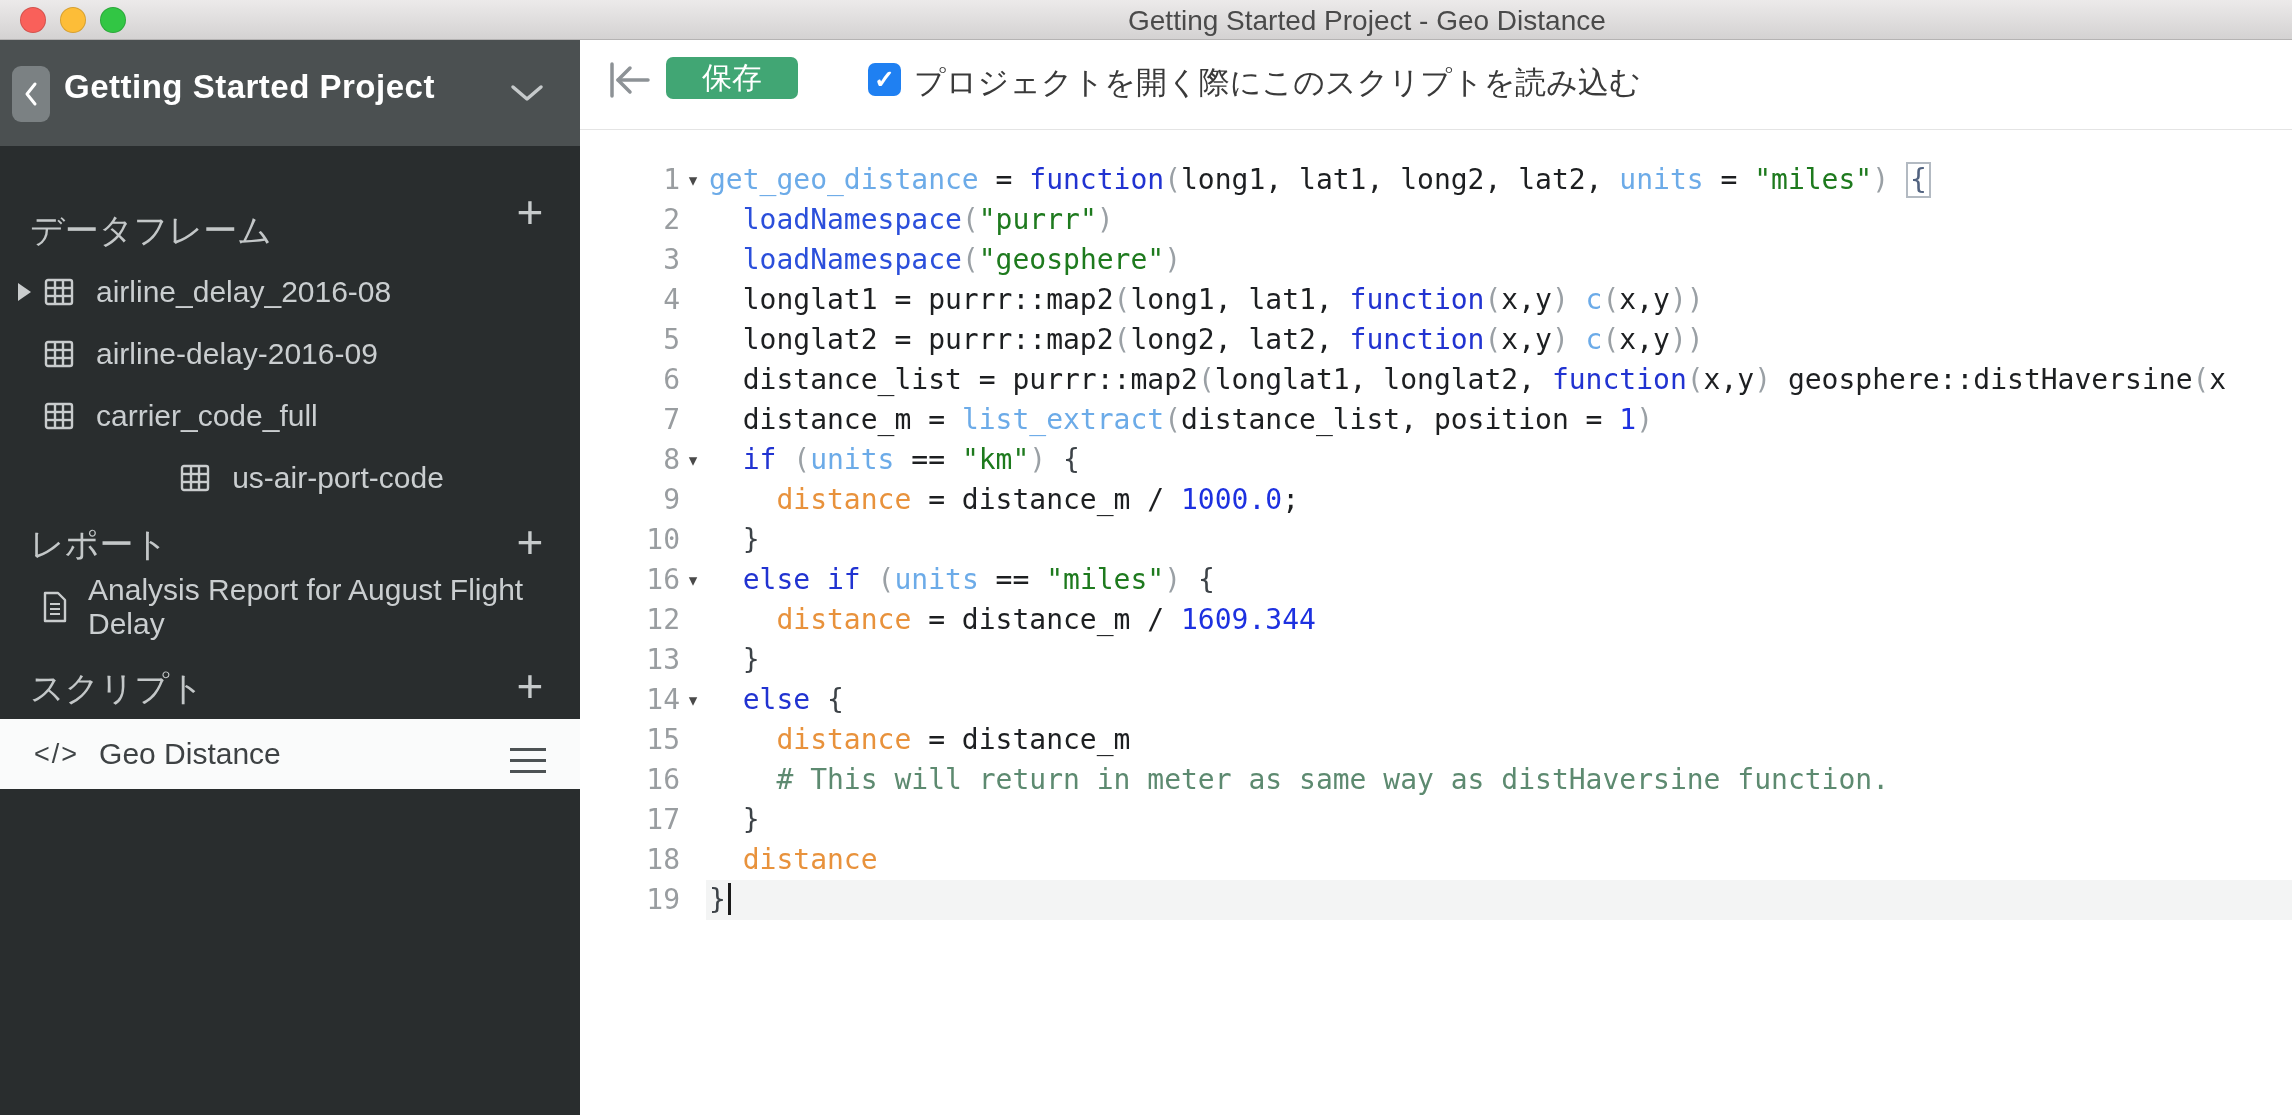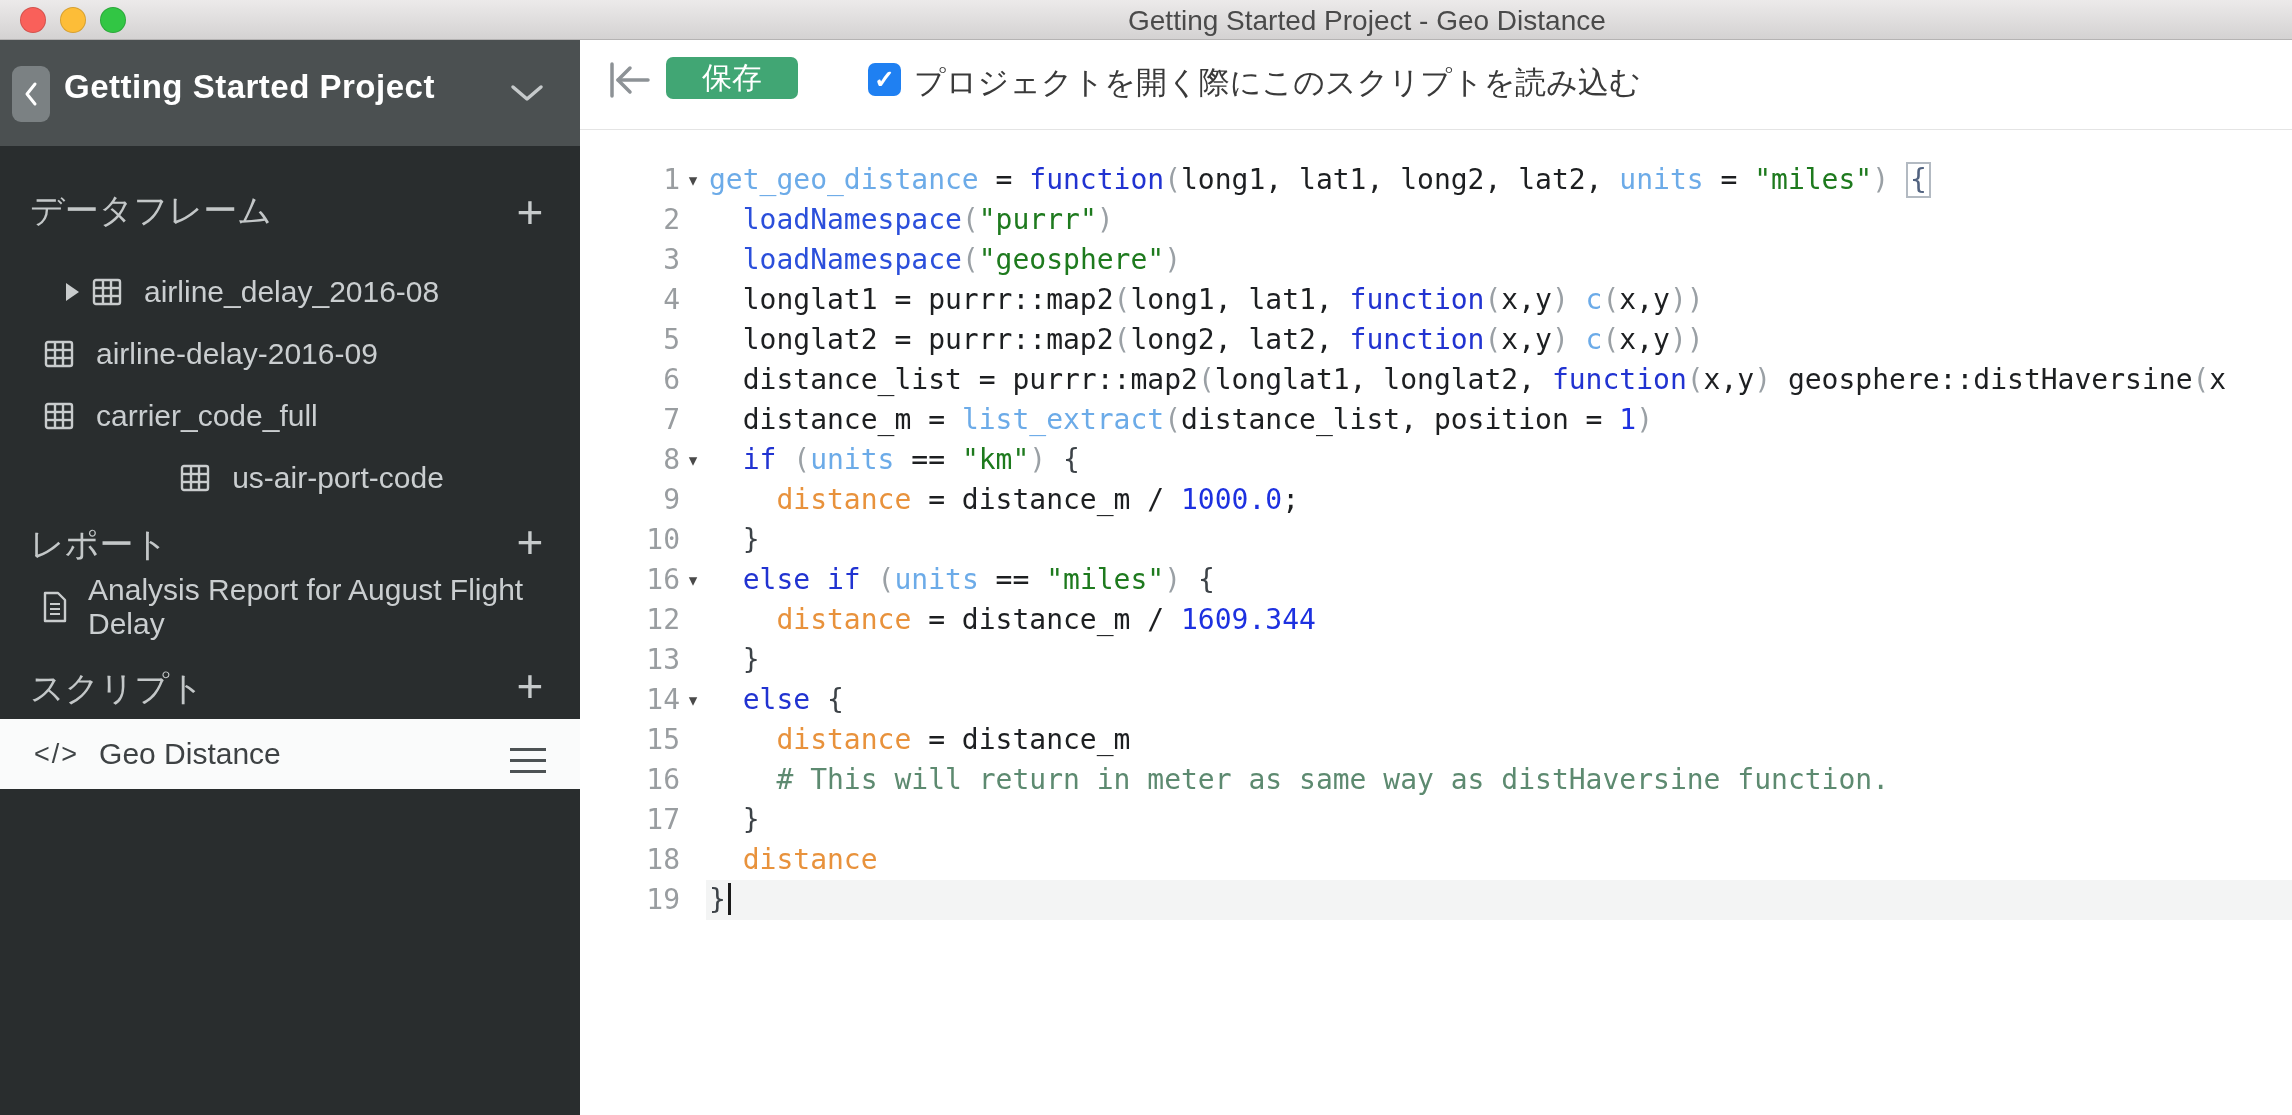--- a/index.html
+++ b/index.html
@@ -94,24 +94,24 @@
         <svg width="16" height="26" viewBox="0 0 16 26">
           <polyline points="12,3 4,13 12,23" fill="none" stroke="#fff" stroke-width="3" stroke-linecap="round" stroke-linejoin="round"></polyline>
         </svg>
       </div>
       <div class="sb-title">Getting Started Project</div>
       <svg class="sb-caret" width="34" height="18" viewBox="0 0 34 18">
         <polyline points="3,3 17,15 31,3" fill="none" stroke="#c6cacb" stroke-width="3.5" stroke-linecap="round" stroke-linejoin="round"></polyline>
       </svg>
     </div>
 
-    <div class="section-label" style="top:148px;">データフレーム</div>
+    <div class="section-label" style="top:168px;">データフレーム</div>
     <div class="add-btn" style="top:150px;">+</div>
 
-    <div class="sb-row" style="top:221px;padding-left:48px;">
+    <div class="sb-row" style="top:221px;">
       <span class="row-caret">
           <span class="tri"></span>
         </span>
       <svg class="tbl-icon" width="30" height="30" viewBox="0 0 30 30">
         <rect x="2" y="3" width="26" height="24" rx="2" fill="none" stroke="#c9cccd" stroke-width="2.4"></rect>
         <line x1="2" y1="11" x2="28" y2="11" stroke="#c9cccd" stroke-width="2.4"></line>
         <line x1="2" y1="19" x2="28" y2="19" stroke="#c9cccd" stroke-width="2.4"></line>
         <line x1="11" y1="3" x2="11" y2="27" stroke="#c9cccd" stroke-width="2.4"></line>
         <line x1="19" y1="3" x2="19" y2="27" stroke="#c9cccd" stroke-width="2.4"></line>
       </svg>

